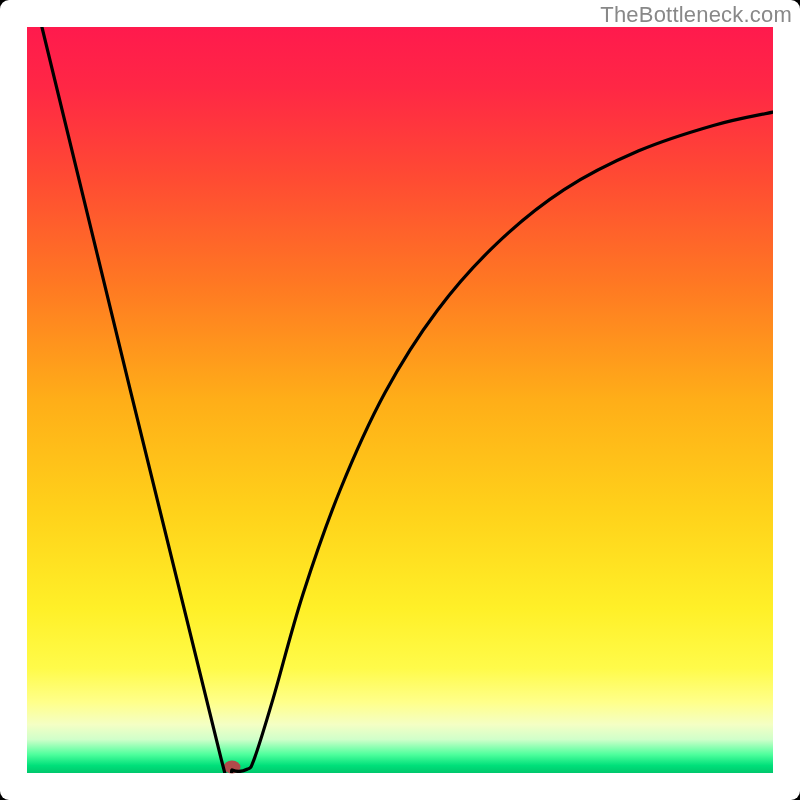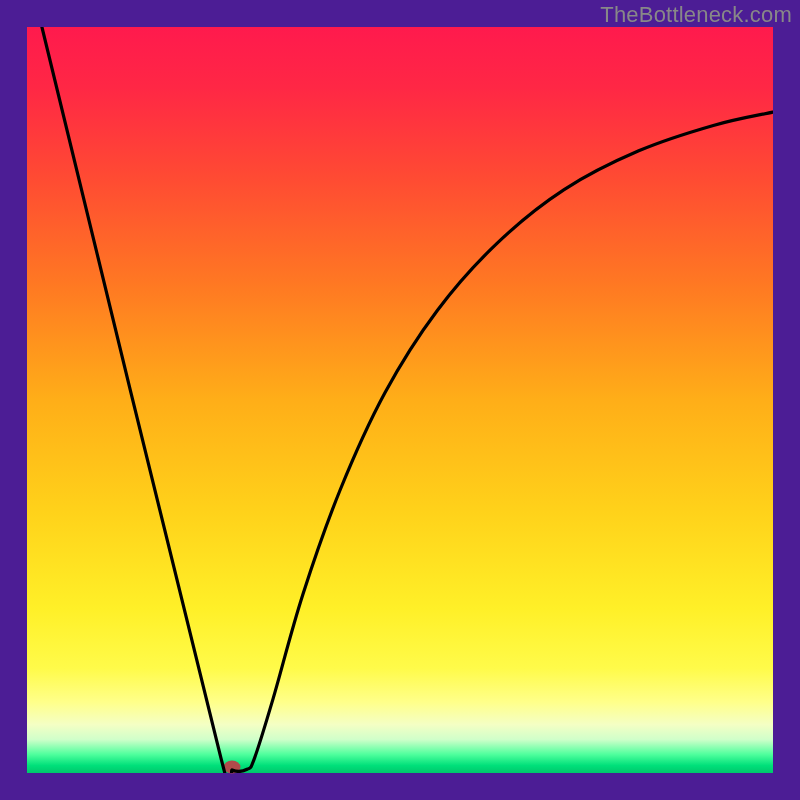--- a/index.html
+++ b/index.html
@@ -8,21 +8,22 @@
     width: 800px;
     height: 800px;
     background: #000;
     overflow: hidden;
     font-family: Arial, Helvetica, sans-serif;
   }
   .outer {
     position: relative;
     width: 800px;
     height: 800px;
-    background: #4c1d95;
+    background: #ffffff;
+    border-radius: 9px;
   }
   .watermark {
     position: absolute;
     top: 2px;
     right: 8px;
     color: #888;
     font-size: 22px;
     font-weight: 500;
     letter-spacing: 0.2px;
     z-index: 30;

